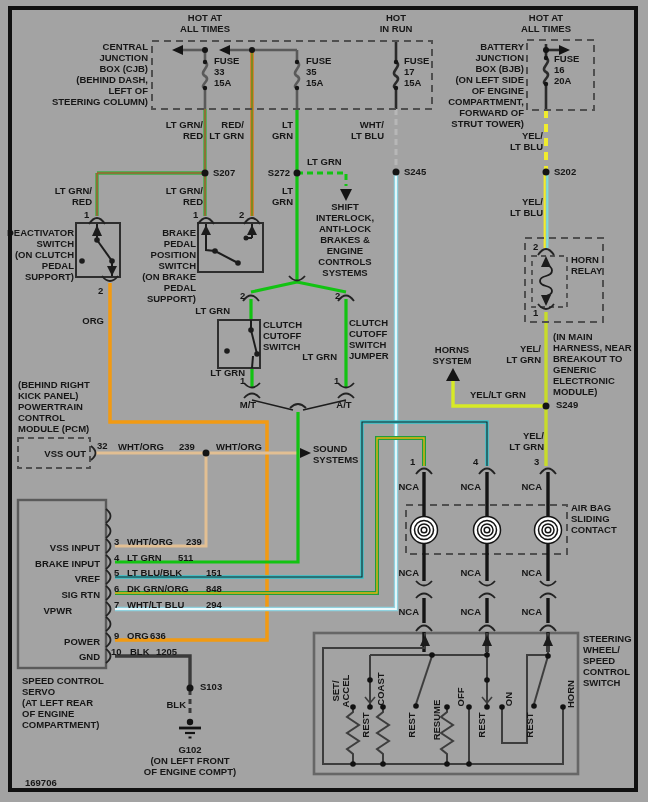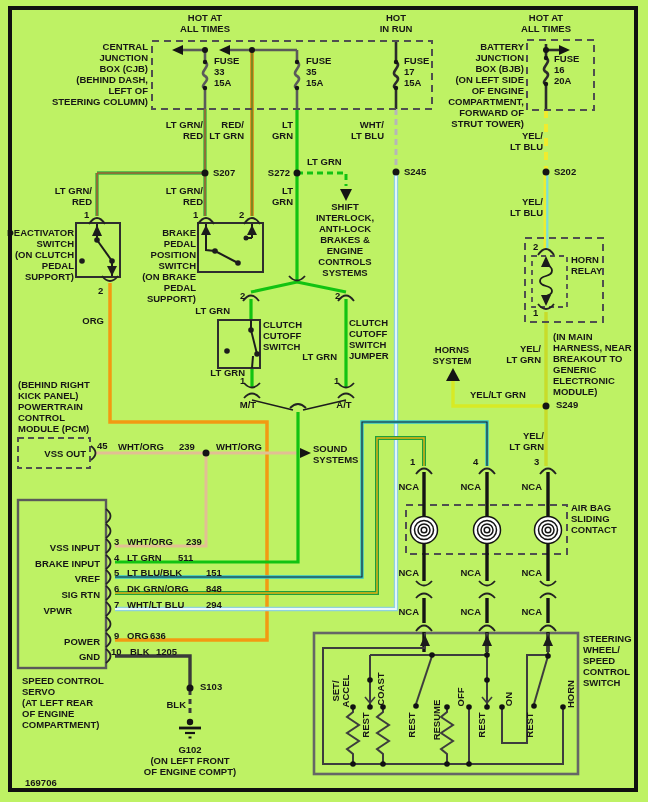--- a/index.html
+++ b/index.html
@@ -1,16 +1,16 @@
 <!DOCTYPE html>
 <html><head>
 <meta charset="utf-8">
 <style>
   html,body{margin:0;padding:0;background:#ffffff;}
-  .stage{position:relative;width:648px;height:802px;background:#bef264;overflow:hidden;
+  .stage{position:relative;width:648px;height:802px;background:#a3a3a3;overflow:hidden;
          font-family:"Liberation Sans","DejaVu Sans",sans-serif;}
   .frame{position:absolute;left:8px;top:6px;width:630px;height:786px;
          border:4px solid #101010;box-sizing:border-box;}
   svg.wires{position:absolute;left:0;top:0;}
   .t{position:absolute;white-space:pre-line;font-size:9.5px;line-height:11px;font-weight:bold;
      color:#161616;letter-spacing:0px;}
   .r{text-align:right;}
   .c{text-align:center;}
   .v{position:absolute;width:64px;font-size:9.5px;line-height:10px;font-weight:bold;color:#161616;
      text-align:center;transform:rotate(-90deg);white-space:pre-line;}
@@ -406,21 +406,21 @@
 <div class="t" style="left:556px;top:399px;">S249</div>
 <div class="t r" style="right:104px;top:430px;">YEL/
 LT GRN</div>
 
 <div class="t" style="left:18px;top:379px;">(BEHIND RIGHT
 KICK PANEL)
 POWERTRAIN
 CONTROL
 MODULE (PCM)</div>
 <div class="t r" style="right:562px;top:448px;">VSS OUT</div>
-<div class="t" style="left:97px;top:440px;">45</div>
+<div class="t" style="left:97px;top:440px;">32</div>
 <div class="t" style="left:118px;top:441px;">WHT/ORG</div>
 <div class="t" style="left:179px;top:441px;">239</div>
 <div class="t" style="left:216px;top:441px;">WHT/ORG</div>
 <div class="t" style="left:313px;top:443px;">SOUND
 SYSTEMS</div>
 
 <div class="t" style="left:410px;top:456px;">1</div>
 <div class="t" style="left:473px;top:456px;">4</div>
 <div class="t" style="left:534px;top:456px;">3</div>
 

